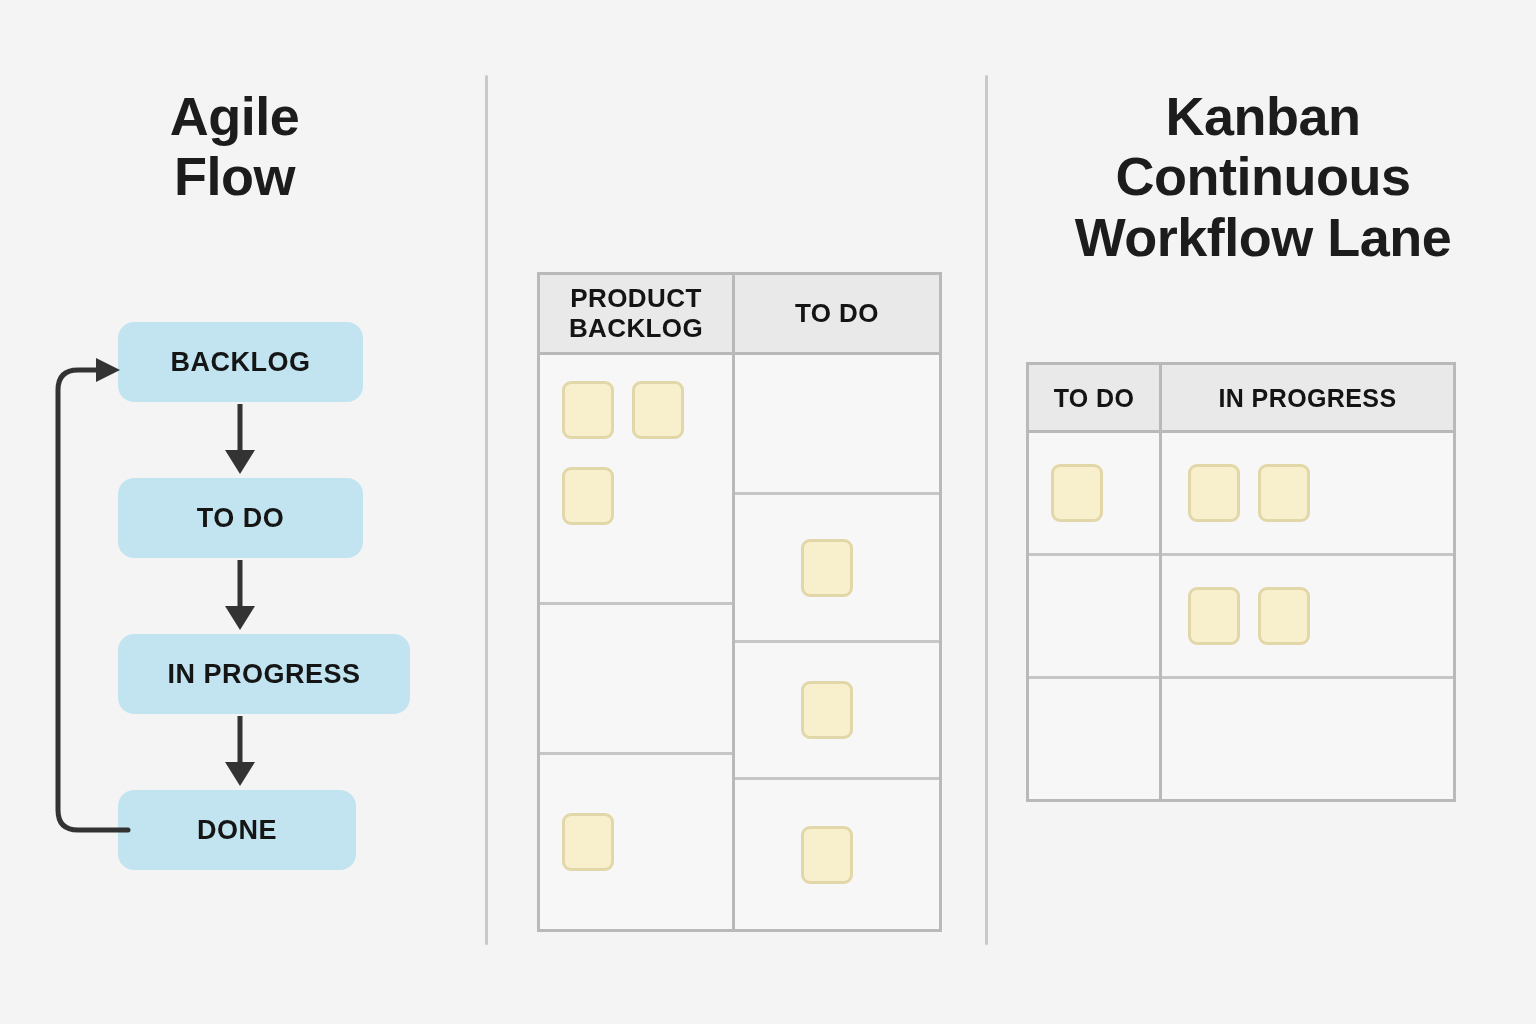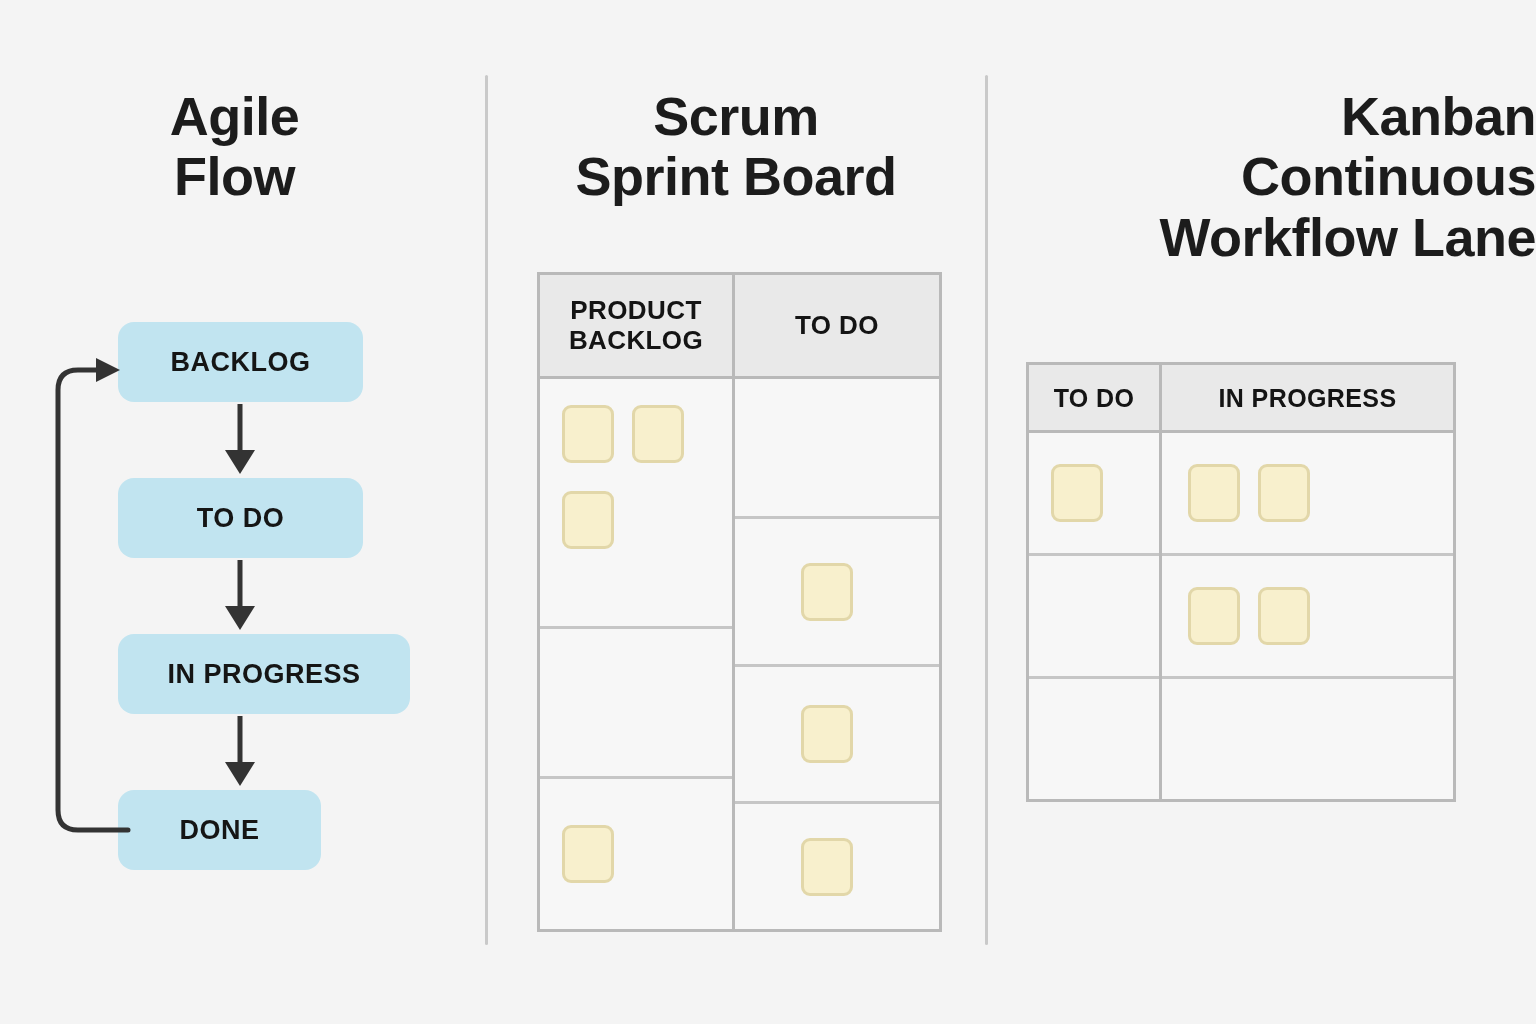--- a/index.html
+++ b/index.html
@@ -36,41 +36,41 @@
     position: absolute;
     text-align: center;
     font-weight: bold;
     color: #1c1c1c;
     letter-spacing: -0.5px;
     line-height: 1.12;
     white-space: pre-line;
   }
   #title-agile  { left: 0px;   top: 86px; width: 469px;  font-size: 54px; }
   #title-scrum  { left: 490px; top: 86px; width: 492px;  font-size: 54px; }
-  #title-kanban { left: 990px; top: 86px; width: 546px;  font-size: 54px; text-align: right; }
+  #title-kanban { left: 990px; top: 86px; width: 546px;  font-size: 54px; }
 
   
   #agile-flow { position: absolute; left: 0; top: 0; width: 485px; height: 1024px; }
 
   .flow-node {
     position: absolute;
     background: #c1e4f0;
     border-radius: 16px;
     display: flex;
     align-items: center;
     justify-content: center;
     color: #151515;
     font-size: 27px;
     font-weight: bold;
     letter-spacing: 0.5px;
   }
   #node-backlog     { left: 118px; top: 322px; width: 245px; height: 80px; }
   #node-todo        { left: 118px; top: 478px; width: 245px; height: 80px; }
   #node-in-progress { left: 118px; top: 634px; width: 292px; height: 80px; }
-  #node-done        { left: 118px; top: 790px; width: 203px; height: 80px; }
+  #node-done        { left: 118px; top: 790px; width: 238px; height: 80px; }
 
   .flow-arrow { position: absolute; }
   #arrow-1 { left: 208px; top: 402px; }
   #arrow-2 { left: 208px; top: 558px; }
   #arrow-3 { left: 208px; top: 714px; }
   #loop-arrow { left: 40px; top: 340px; }
 
   
   .board {
     position: absolute;
@@ -119,21 +119,21 @@
   .card {
     background: #f8f0cd;
     border: 3px solid #e2d7a9;
     border-radius: 9px;
     box-sizing: border-box;
   }
 
   
   #scrum-board .scrum-col-backlog { width: 192px; }
   #scrum-board .scrum-col-todo    { flex: 1; }
-  #scrum-board .col-header        { height: 104px; font-size: 26px; padding: 0 6px; }
+  #scrum-board .col-header        { height: 80px; font-size: 26px; padding: 0 6px; }
   #scrum-board .card              { width: 52px; height: 58px; }
 
   
   #kanban-board .kanban-col-todo   { width: 130px; }
   #kanban-board .kanban-col-inprog { flex: 1; }
   #kanban-board .col-header        { height: 68px; font-size: 25px; padding: 0 6px; }
   #kanban-board .card              { width: 52px; height: 58px; }
 </style>
 </head>
 <body>
@@ -173,22 +173,20 @@
       <line x1="32" y1="2" x2="32" y2="54" stroke="#333333" stroke-width="5"></line>
       <polygon points="32,72 17,48 47,48" fill="#333333"></polygon>
     </svg>
 
     <svg class="flow-arrow" id="loop-arrow" width="110" height="500" viewBox="0 0 110 500">
       <path d="M 88 490 L 38 490 Q 18 490 18 470 L 18 50 Q 18 30 38 30 L 60 30" fill="none" stroke="#333333" stroke-width="5" stroke-linecap="round"></path>
       <polygon points="80,30 56,18 56,42" fill="#333333"></polygon>
     </svg>
   </div>
 
-  <div class="panel-title" id="title-scrum">Scrum
-Sprint Board</div>
 
   <div class="board" id="scrum-board">
 
     <div class="board-col scrum-col-backlog">
       <div class="col-header">PRODUCT
 BACKLOG</div>
       <div class="col-body">
         <div class="lane" style="height:250px; align-items:flex-start; padding-top:26px; flex-wrap:wrap; align-content:flex-start; row-gap:14px;">
           <div class="card"></div>
           <div class="card"></div>

